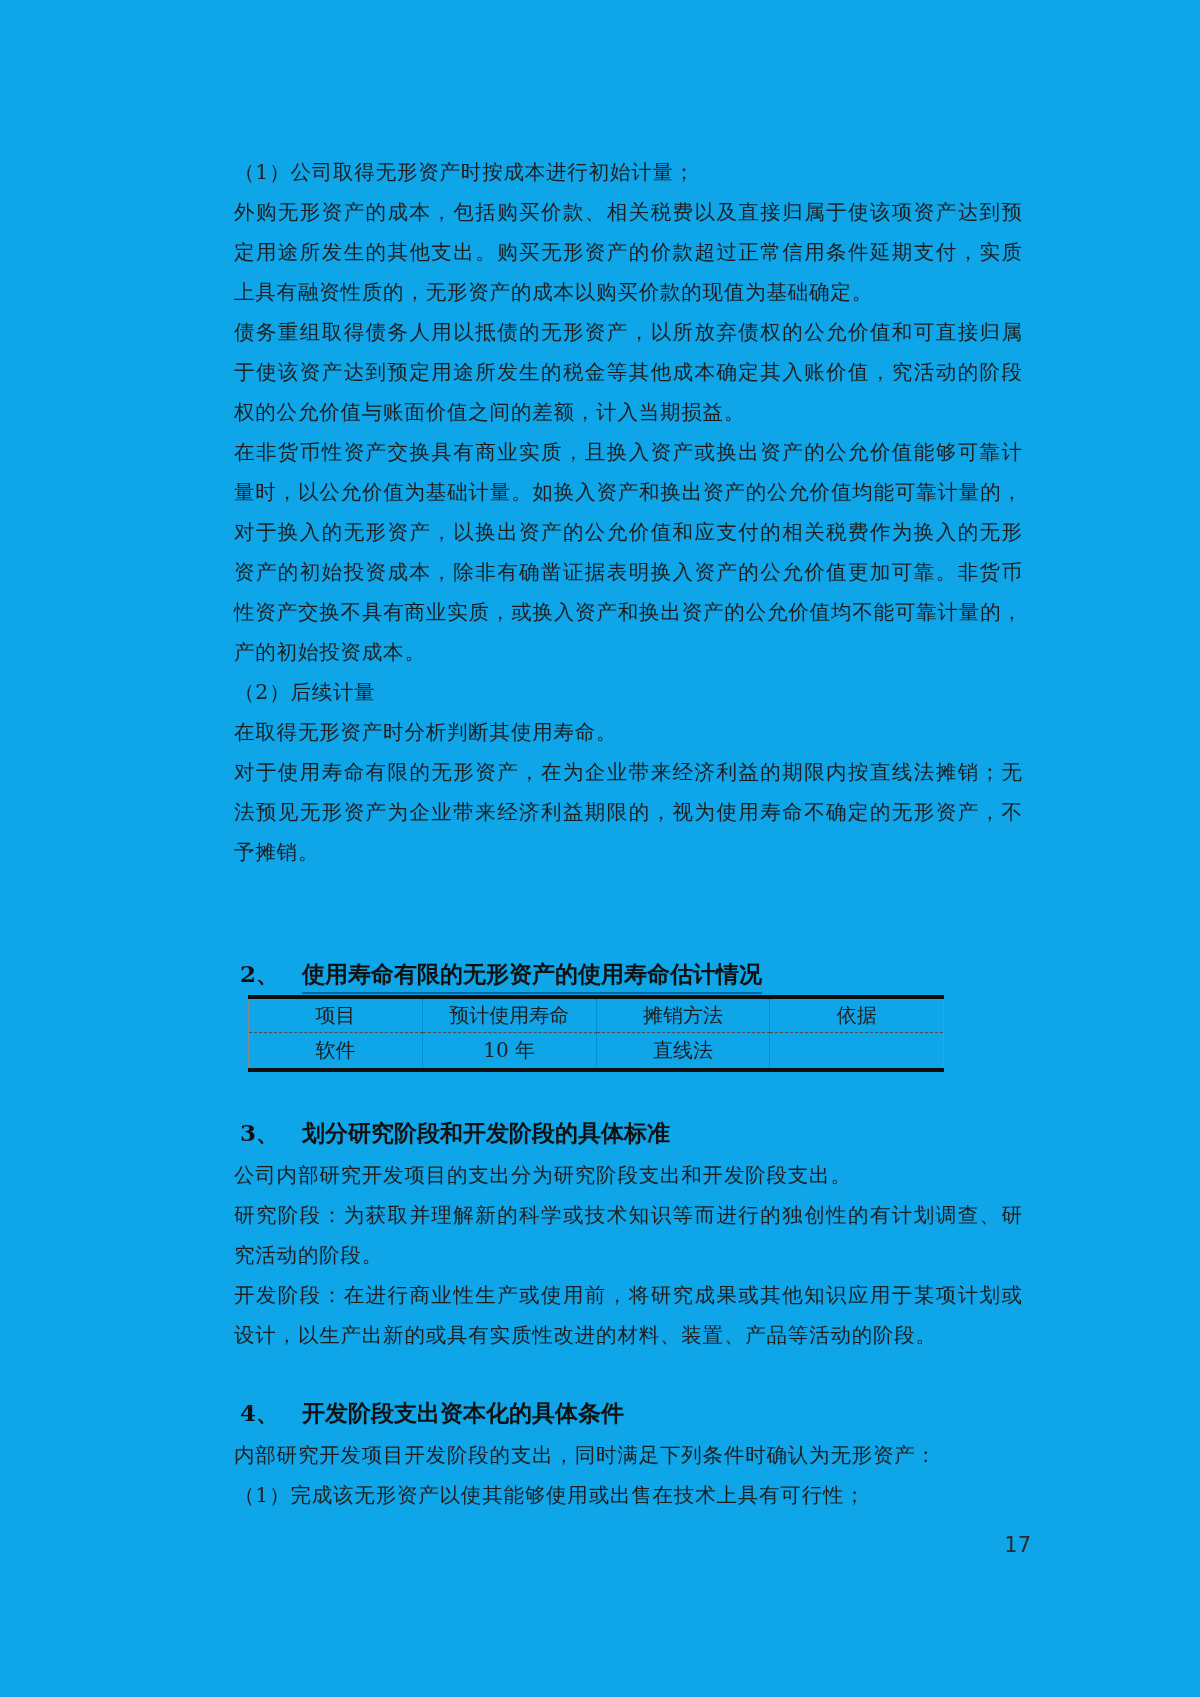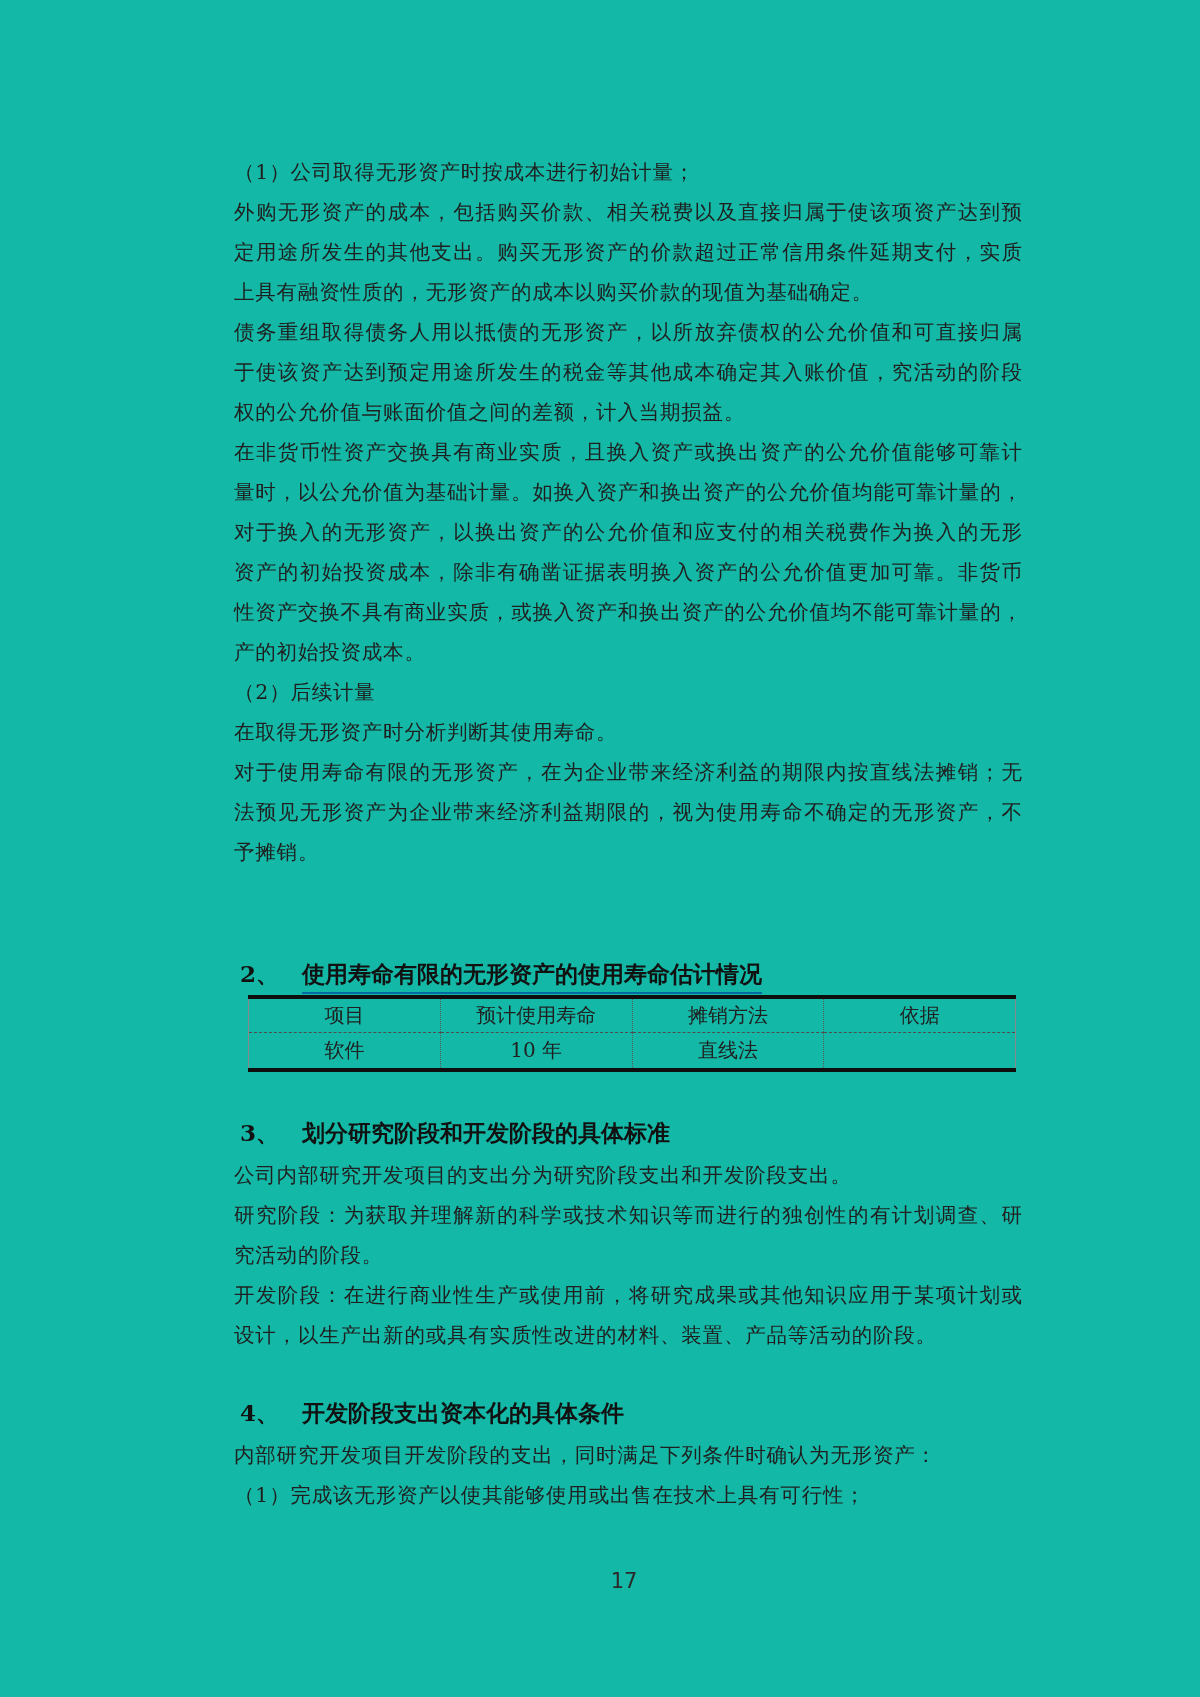--- a/index.html
+++ b/index.html
@@ -1,20 +1,20 @@
 <!DOCTYPE html>
 <html><head>
 <meta charset="utf-8">
 <style>
   html,body{margin:0;padding:0;background:#e8e8e8;}
   .page{
     position:relative;
     width:1200px;height:1697px;
     margin:0 auto;
-    background:#14b8a6;
+    background:#0ea5e9;
     font-family:"DejaVu Serif","Liberation Serif",serif;
     color:#1f1f1f;
     overflow:hidden;
     text-decoration:underline;
   }
   .col{position:absolute;left:234px;width:788px;}
   .line{
     height:40px;line-height:40px;
     font-size:20.5px;
     letter-spacing:0.8px;
@@ -33,44 +33,44 @@
     white-space:nowrap;
   }
   .heading .num{display:inline-block;width:62px;}
   .heading .title{display:inline-block;}
   .heading.underlined .title{
     border-bottom:2px solid #0369a1;
     padding-bottom:2px;
   }
   table.est{
     position:absolute;left:248px;top:995px;
-    width:768px;
+    width:696px;
     border-collapse:collapse;
     table-layout:fixed;
     border-top:4px solid #0e0e0e;
     border-bottom:4px solid #0e0e0e;
     border-left:1px solid #8a8a8a;
     border-right:1px solid #8a8a8a;
     font-size:20px;
   }
   table.est th,table.est td{
     font-weight:normal;
     text-align:center;
     vertical-align:middle;
     padding:0;
   }
   table.est th{height:33px;border-bottom:1px dashed #4d4d4d;}
   table.est td{height:35px;}
   table.est th + th, table.est td + td{border-left:1px dotted #5a5a5a;}
   .pageno{
-    position:absolute;left:230px;top:1528px;width:788px;
-    text-align:center;
+    position:absolute;left:243px;top:1528px;width:788px;
+    text-align:right;
     font-family:"DejaVu Sans","Liberation Sans",sans-serif;
     font-size:21px;color:#2a2a2a;
-    height:34px;line-height:34px;margin-top:36px;
+    height:34px;line-height:34px;
   }
 </style>
 </head>
 <body>
 
 <div class="page">
 
   <div class="col" style="top:152px;">
     <div class="line">（1）公司取得无形资产时按成本进行初始计量；</div>
     <div class="line j">外购无形资产的成本，包括购买价款、相关税费以及直接归属于使该项资产达到预</div>

